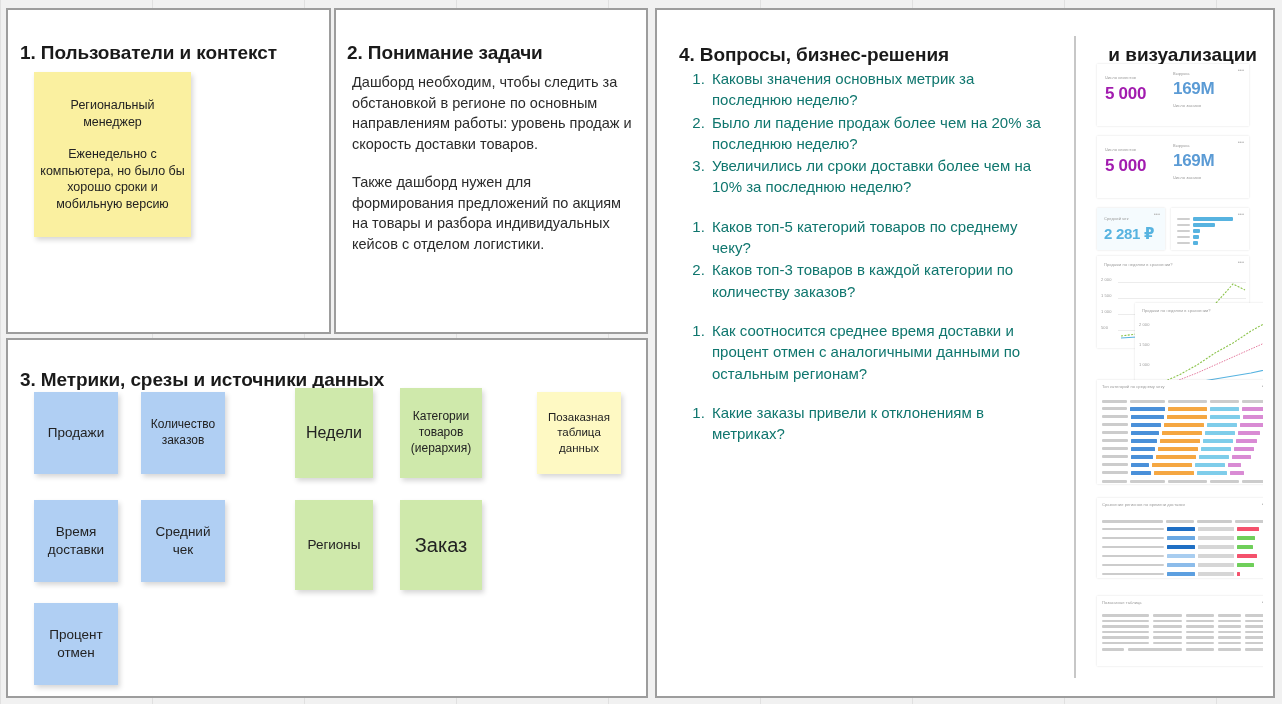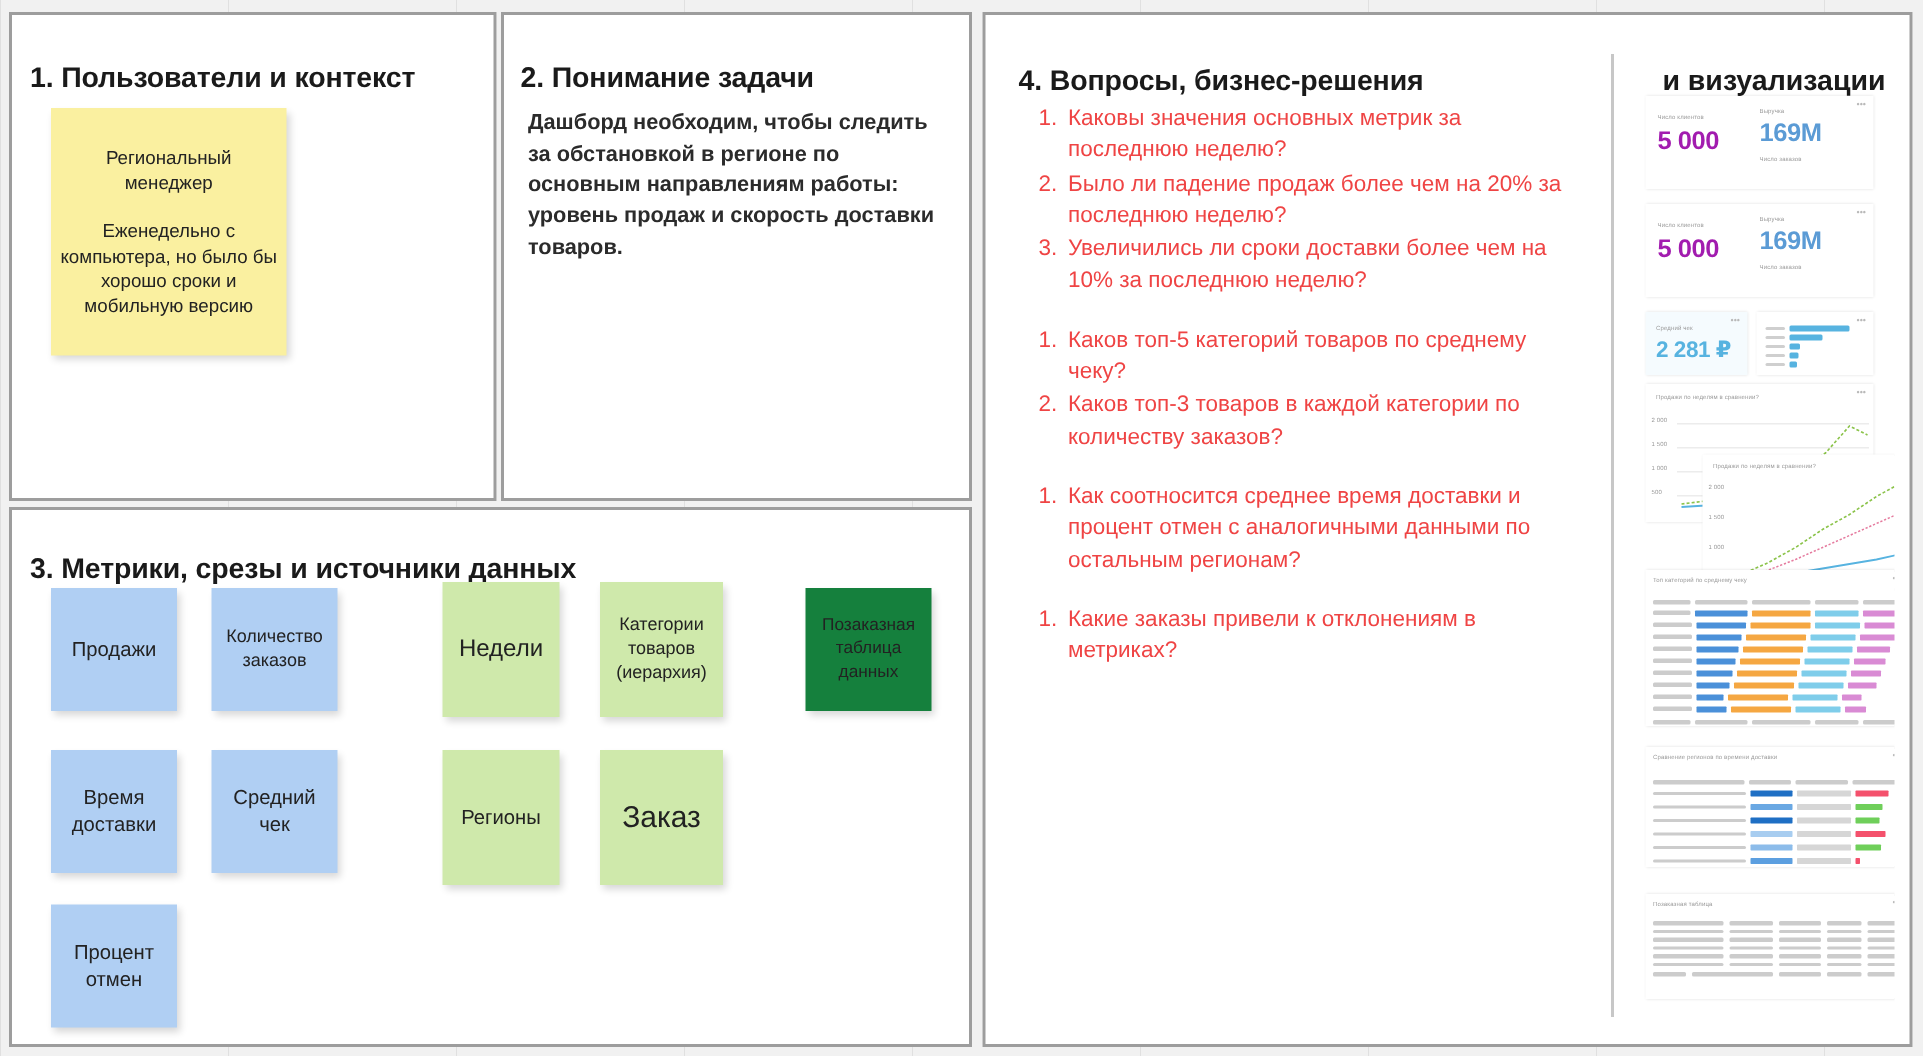--- a/index.html
+++ b/index.html
@@ -69,45 +69,45 @@
   
   #panel-task      { left: 334px; top: 8px;  width: 314px; height: 326px; }
   #panel-task .panel-title { position: absolute; left: 11px; top: 16px; font-size: 19px; }
   #task-body {
     position: absolute;
     left: 16px; top: 62px; right: 12px;
     font-size: 14.5px;
     line-height: 1.43;
     color: #2b2b2b;
   }
-  #task-body p { margin: 0 0 17px 0; font-weight: bold; }
+  #task-body p { margin: 0 0 17px 0; }
   #task-body p:last-child { margin-bottom: 0; }
 
   
   #panel-metrics   { left: 6px;  top: 338px; width: 642px; height: 360px; }
   #panel-metrics .panel-title { position: absolute; left: 12px; top: 13px; font-size: 19px; }
   #sticky-field { position: absolute; left: 0; top: 0; right: 0; bottom: 0; }
   .sticky.blue  { background: #b0cff3; }
   .sticky.green { background: #cfe9ab; }
-  .sticky.gray  { background: #15803d; }
+  .sticky.gray  { background: #fef9c3; }
 
   
   #panel-questions { left: 655px; top: 8px;  width: 620px; height: 690px; }
   #panel-questions .panel-title {
     position: absolute; left: 22px; top: 18px; font-size: 19px;
   }
   #viz-title {
     position: absolute; right: 16px; top: 18px; font-size: 19px;
     font-weight: bold; color: #1a1a1a;
   }
   #questions-col {
     position: absolute;
     left: 26px; top: 58px; width: 370px;
     font-size: 15px;
-    color: #ef4444;
+    color: #0f766e;
     line-height: 1.42;
   }
   .q-group { margin-bottom: 18px; }
   .q-group:last-child { margin-bottom: 0; }
   .q-group ol {
     margin: 0;
     padding-left: 26px;
   }
   .q-group li { margin-bottom: 1px; padding-left: 3px; }
 
@@ -176,20 +176,21 @@
         <span>менеджер</span>
       </div>
       <div class="np second">Еженедельно с компьютера, но было бы хорошо сроки и мобильную версию</div>
     </div>
   </section>
 
   <section class="panel" id="panel-task">
     <h2 class="panel-title">2. Понимание задачи</h2>
     <div id="task-body">
       <p>Дашборд необходим, чтобы следить за обстановкой в регионе по основным направлениям работы: уровень продаж и скорость доставки товаров.</p>
+      <p>Также дашборд нужен для формирования предложений по акциям на товары и разбора индивидуальных кейсов с отделом логистики.</p>
     </div>
   </section>
 
   <section class="panel" id="panel-metrics">
     <h2 class="panel-title">3. Метрики, срезы и источники данных</h2>
     <div id="sticky-field">
         <div class="sticky blue" style="left: 26px; top: 52px; width: 84px; height: 82px; font-size: 13.5px;">
           <span>Продажи</span>
         </div>
         <div class="sticky blue" style="left: 133px; top: 52px; width: 84px; height: 82px; font-size: 12px;">

